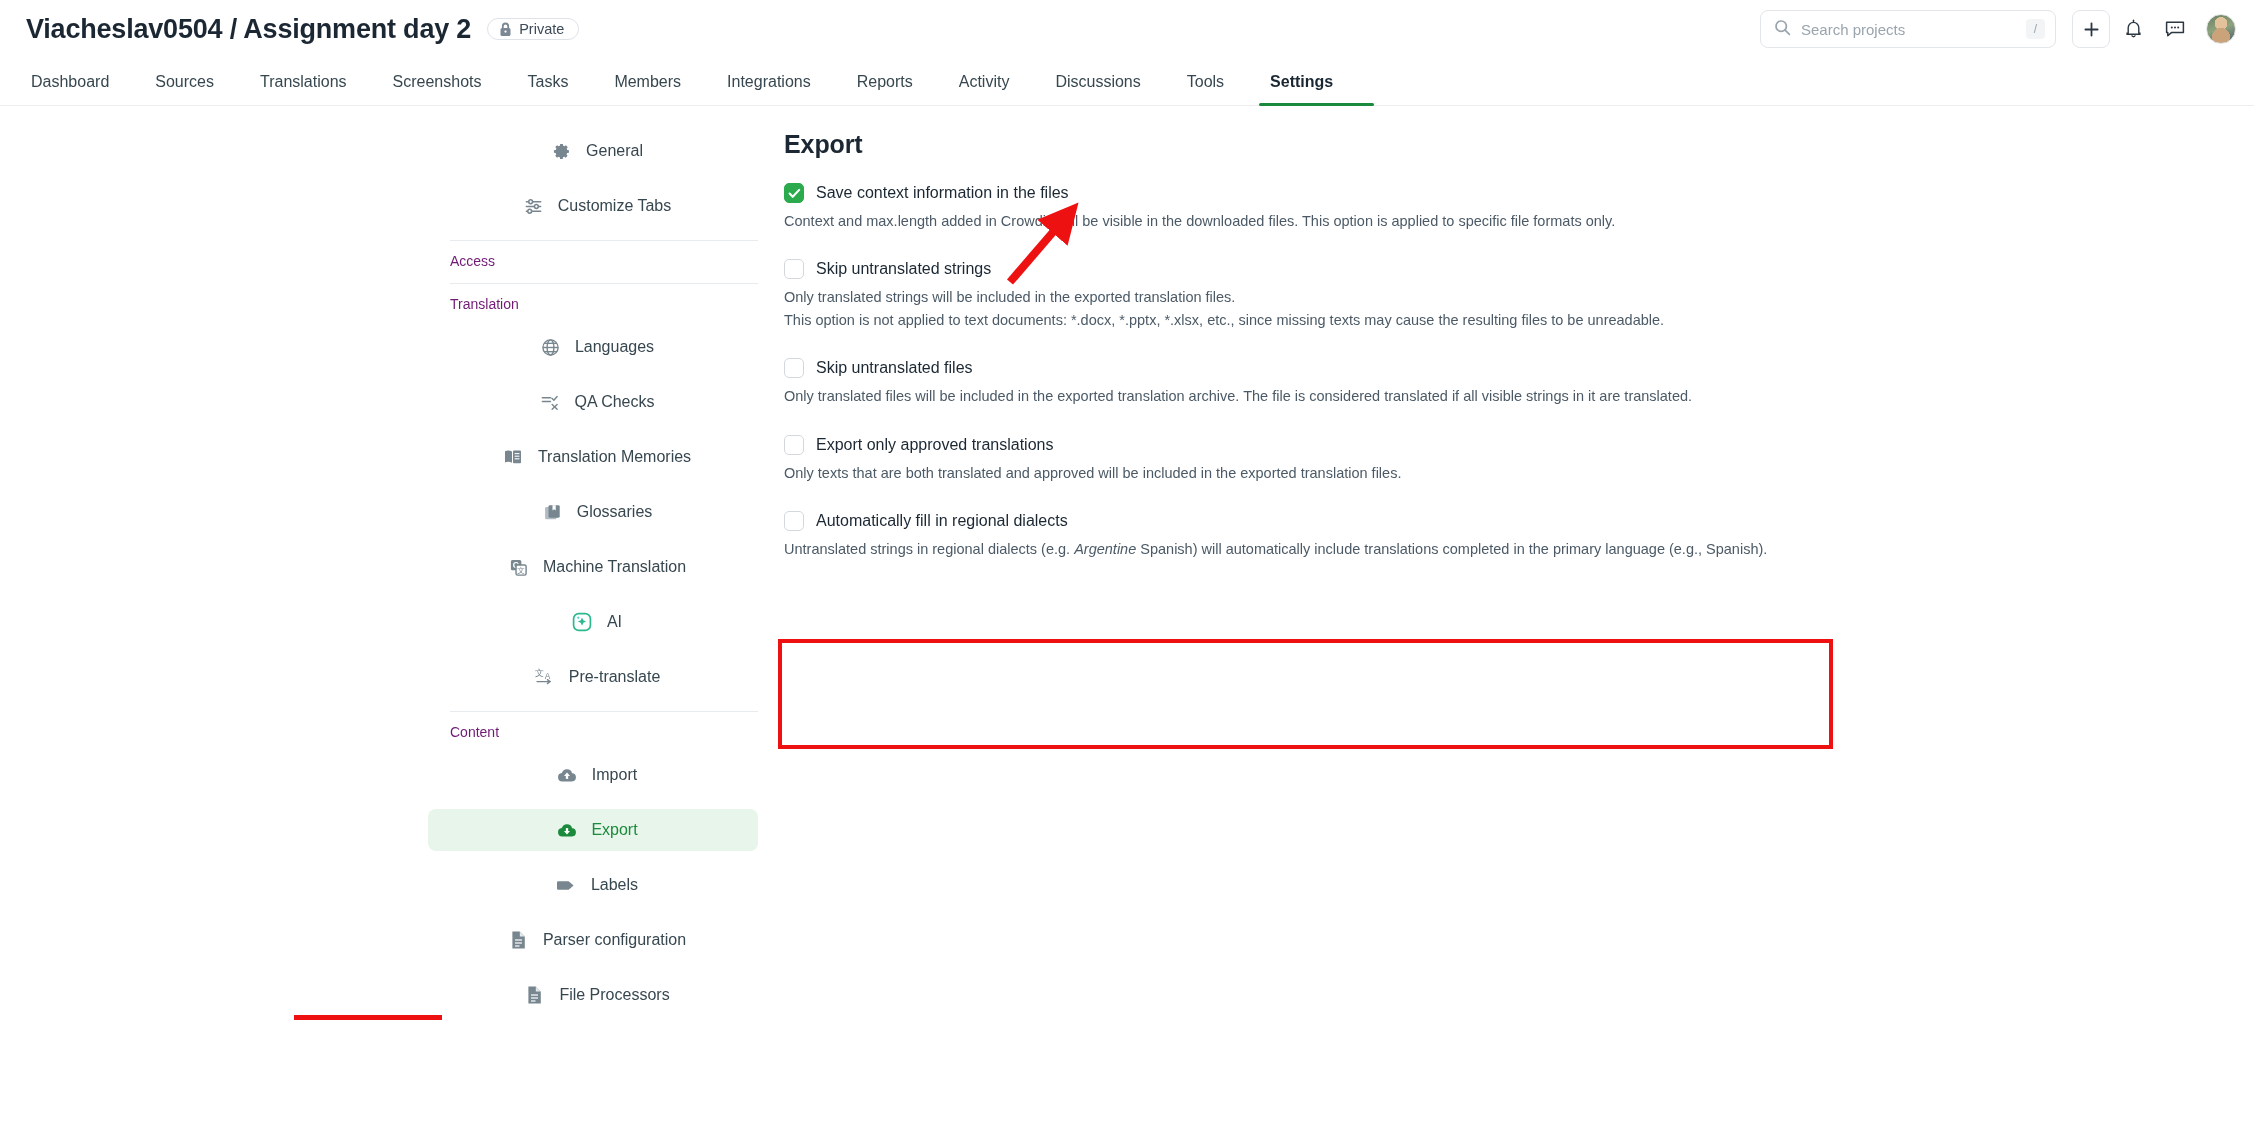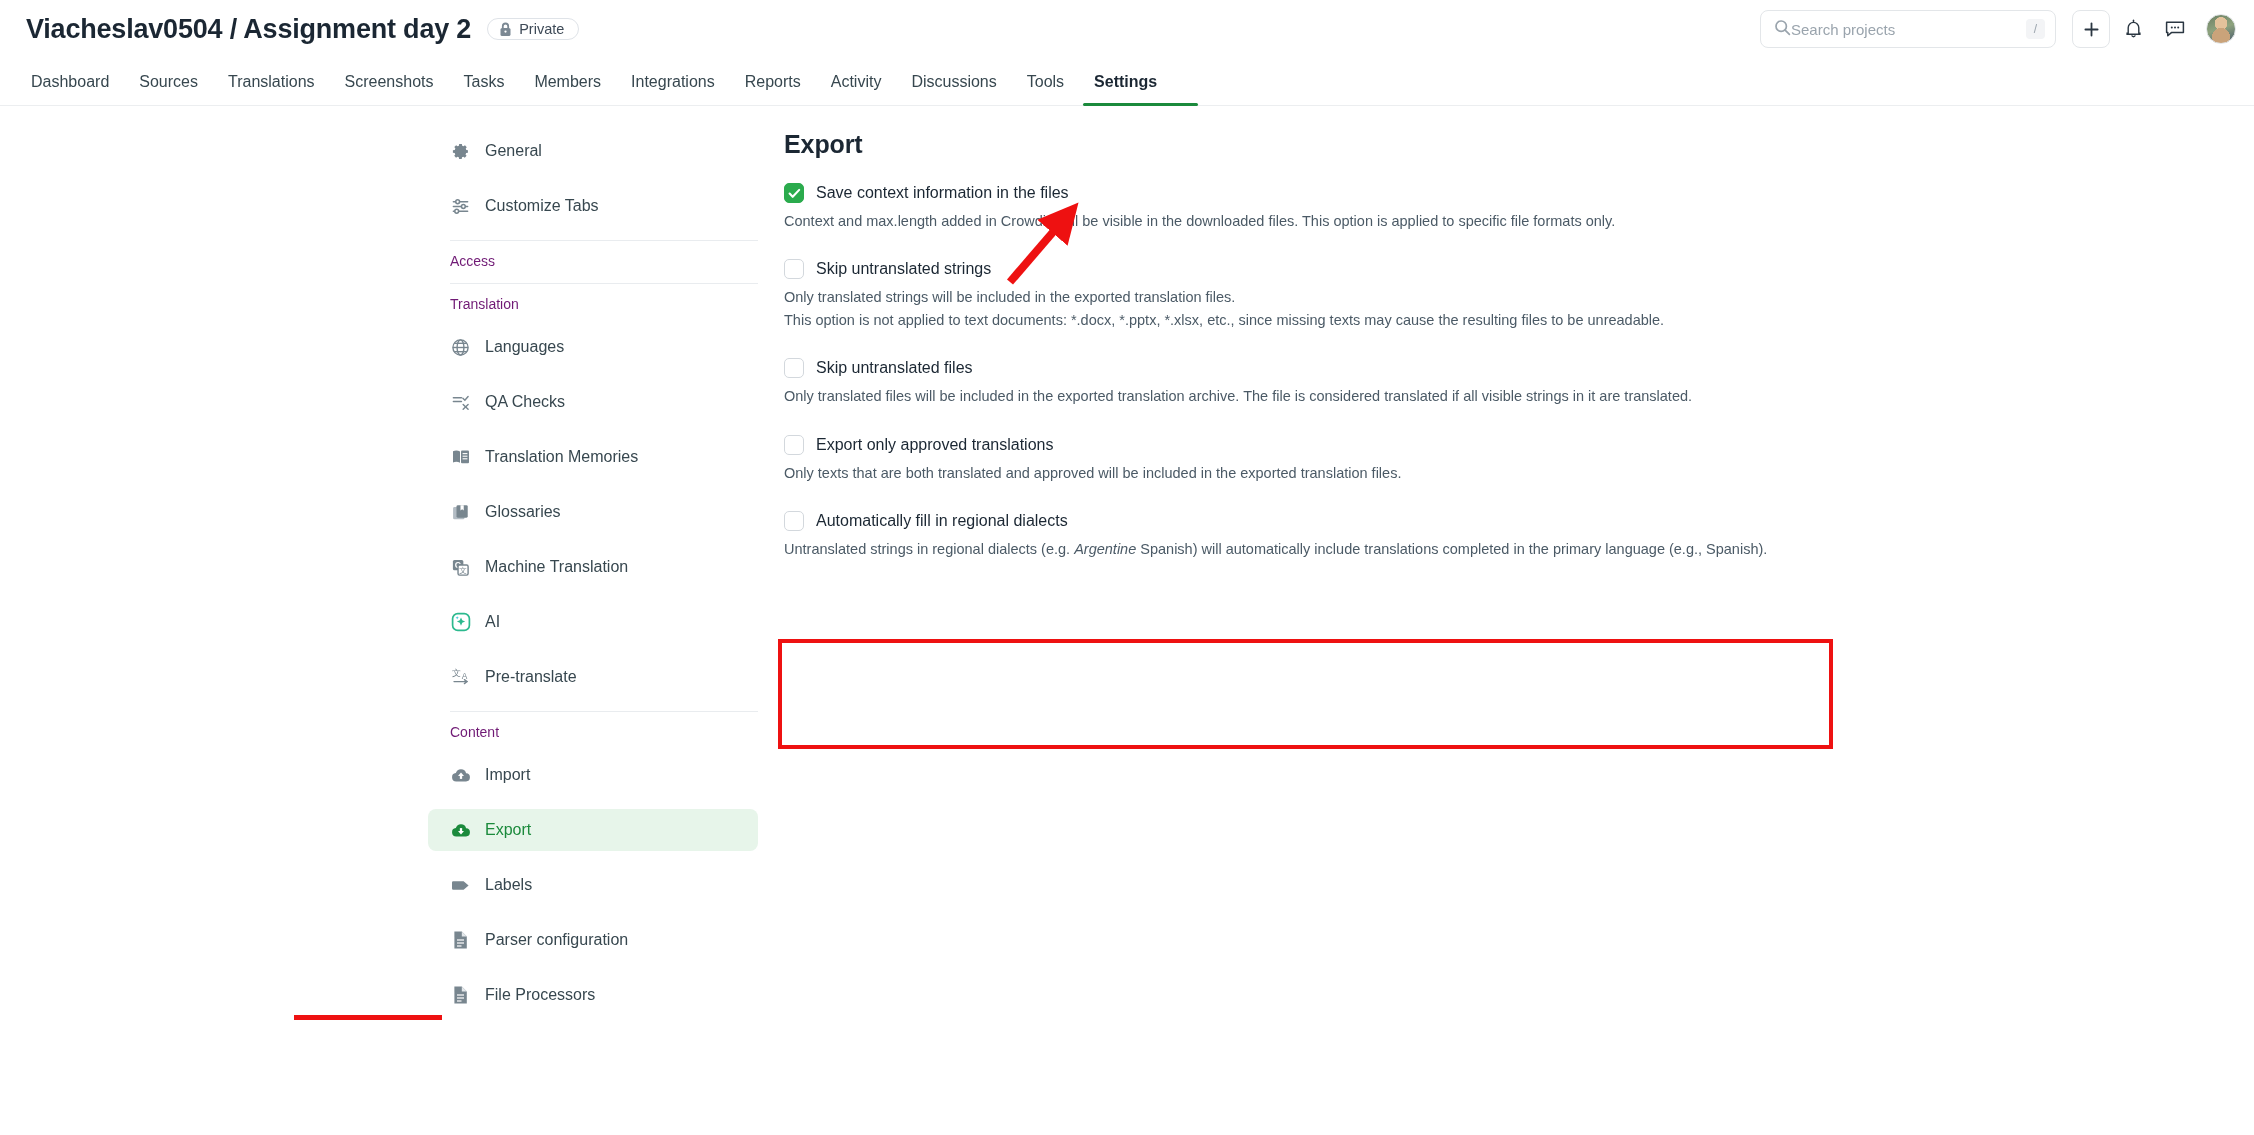--- a/index.html
+++ b/index.html
@@ -52,20 +52,21 @@
   }
   .search-box {
     width: 296px;
     height: 38px;
     border: 1px solid #e3e6e9;
     border-radius: 8px;
     display: flex;
     align-items: center;
     padding: 0 10px 0 13px;
     background: #fff;
+    gap: 10px;
   }
   .search-box input {
     border: 0;
     outline: 0;
     flex: 1;
     font-size: 15px;
     font-family: "Liberation Sans", sans-serif;
     color: #37474f;
     background: transparent;
   }
@@ -105,21 +106,21 @@
       linear-gradient(160deg, #6c7f63 0%, #8ea37e 48%, #47586b 100%);
     border: 1px solid #e3e6e9;
   }
 
   
   .navtabs {
     position: relative;
     height: 48px;
     display: flex;
     align-items: flex-end;
-    gap: 0;
+    gap: 16px;
     padding: 0 16px;
     border-bottom: 1px solid #eceef0;
   }
   .navtab {
     font-size: 16px;
     color: #37474f;
     padding: 0 15px;
     line-height: 47px;
     white-space: nowrap;
     cursor: pointer;
@@ -159,20 +160,21 @@
     align-items: center;
     gap: 14px;
     height: 42px;
     padding: 0 14px 0 22px;
     border-radius: 8px;
     font-size: 16px;
     color: #37474f;
     cursor: pointer;
     margin-bottom: 13px;
     position: relative;
+    justify-content: center;
   }
   .side-item .ic {
     width: 21px; height: 21px;
     display: flex; align-items: center; justify-content: center;
     flex: 0 0 21px;
     color: #78868f;
   }
   .side-item.active {
     background: #e7f5ea;
     color: #1b8a3c;

